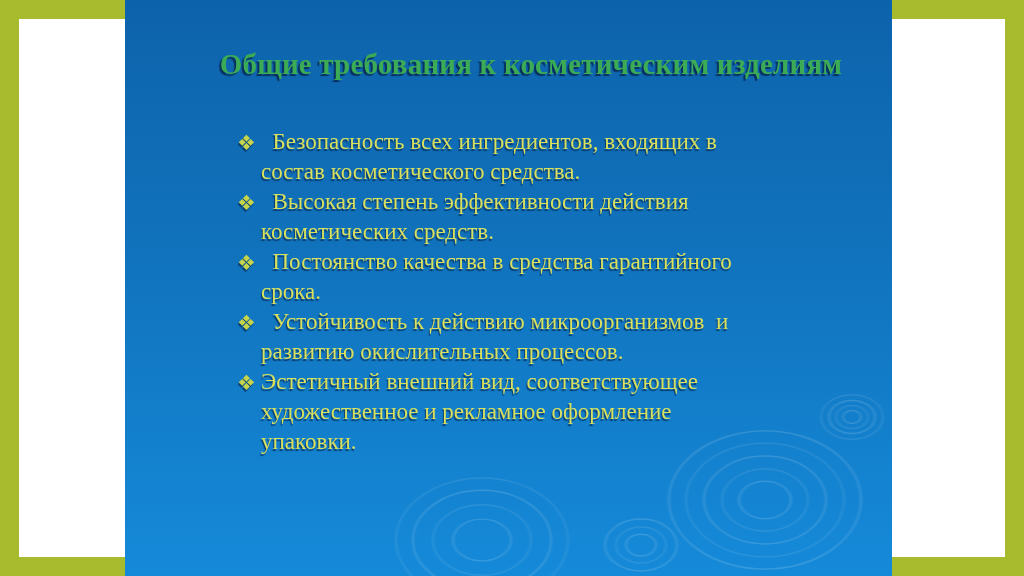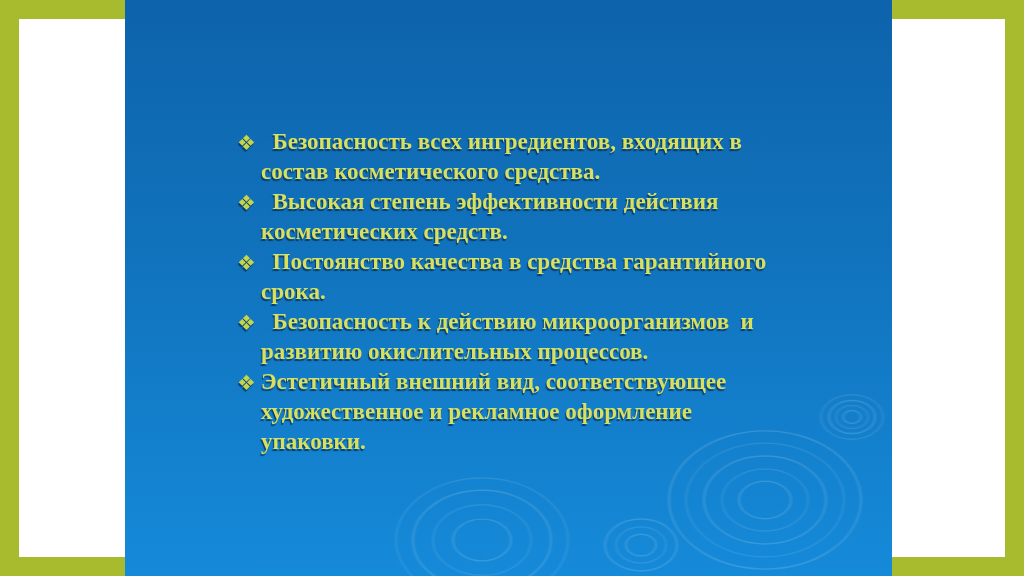--- a/index.html
+++ b/index.html
@@ -61,21 +61,21 @@
     font-size: 21px;
     line-height: 30px;
     color: var(--bullet-green, #c6d44a);
     text-shadow: -1px 2px 1px rgba(7, 45, 90, 0.8);
     font-family: "DejaVu Sans", sans-serif;
   }
   .btext {
     display: block;
     white-space: pre-wrap;
     font-size: 23px;
-    font-weight: bold;
+    font-weight: normal;
     line-height: 30px;
     color: var(--text-yellow-green, #d8e05e);
     text-shadow: -1px 2px 1px rgba(7, 45, 90, 0.8);
   }
   
   .ripple {
     position: absolute;
     width: 0; height: 0;
     transform: scaleY(0.72);
     filter: blur(0.8px);
@@ -119,40 +119,41 @@
       <i style="width:96px;height:96px"></i>
       <i style="width:136px;height:136px"></i>
       <i style="width:170px;height:170px"></i>
     </div>
     <div class="ripple" style="left:516px; top:545px">
       <i style="width:28px;height:28px"></i>
       <i style="width:48px;height:48px"></i>
       <i style="width:70px;height:70px"></i>
     </div>
 
+    <h1 class="title">Общие требования к косметическим изделиям</h1>
 
     <ul class="bullets">
       <li>
         <span class="diamond">❖</span>
         <span class="btext">  Безопасность всех ингредиентов, входящих в
 состав косметического средства.</span>
       </li>
       <li>
         <span class="diamond">❖</span>
         <span class="btext">  Высокая степень эффективности действия
 косметических средств.</span>
       </li>
       <li>
         <span class="diamond">❖</span>
         <span class="btext">  Постоянство качества в средства гарантийного
 срока.</span>
       </li>
       <li>
         <span class="diamond">❖</span>
-        <span class="btext">  Безопасность к действию микроорганизмов  и
+        <span class="btext">  Устойчивость к действию микроорганизмов  и
 развитию окислительных процессов.</span>
       </li>
       <li>
         <span class="diamond">❖</span>
         <span class="btext">Эстетичный внешний вид, соответствующее
 художественное и рекламное оформление
 упаковки.</span>
       </li>
     </ul>
 

